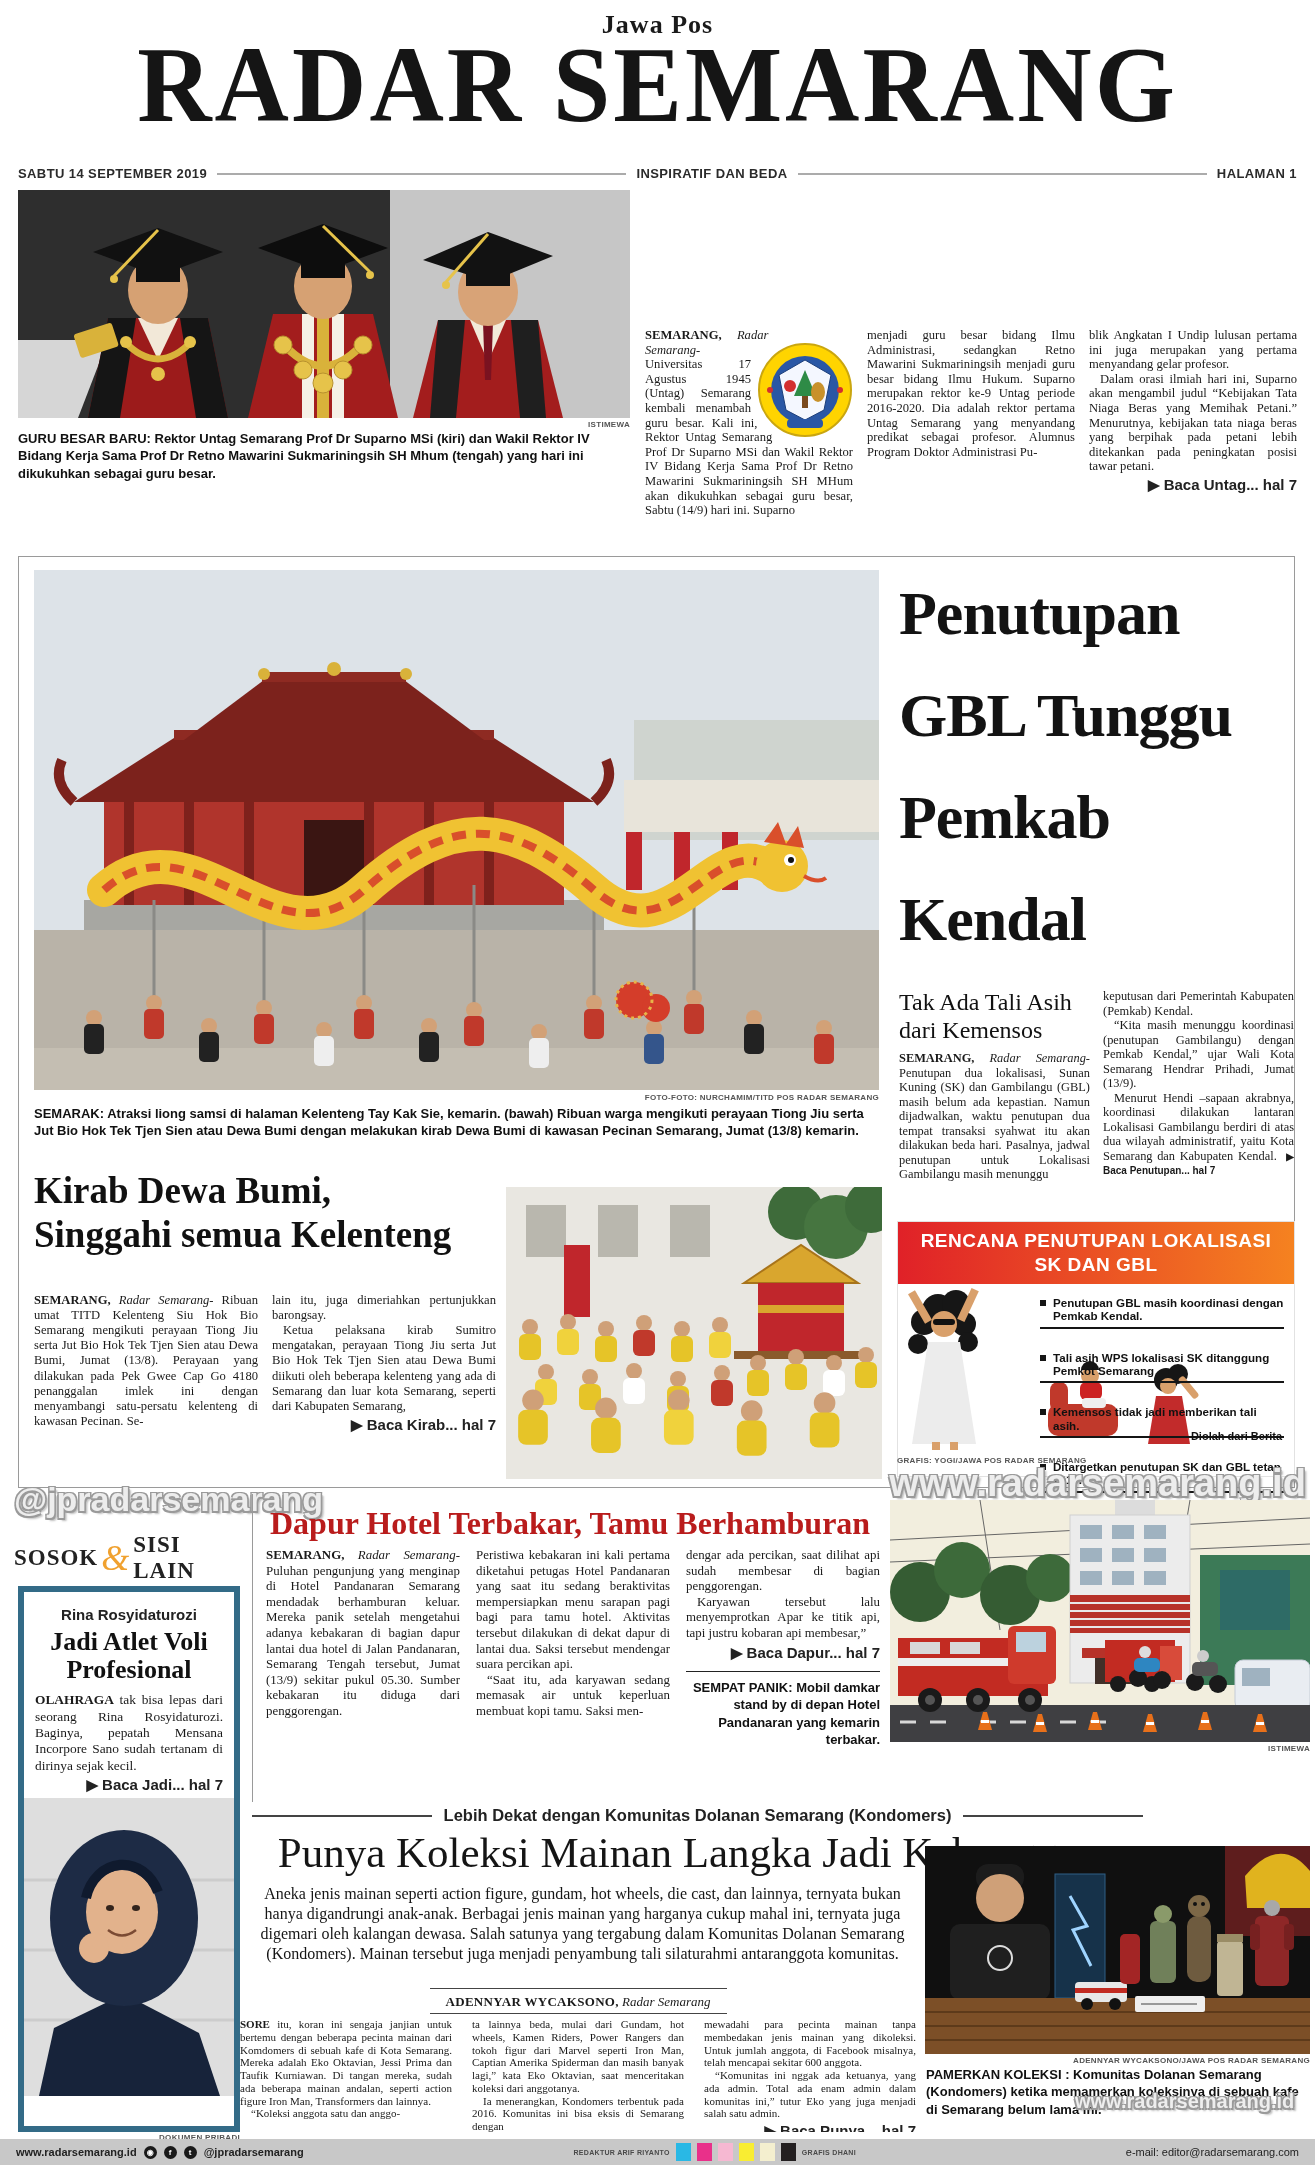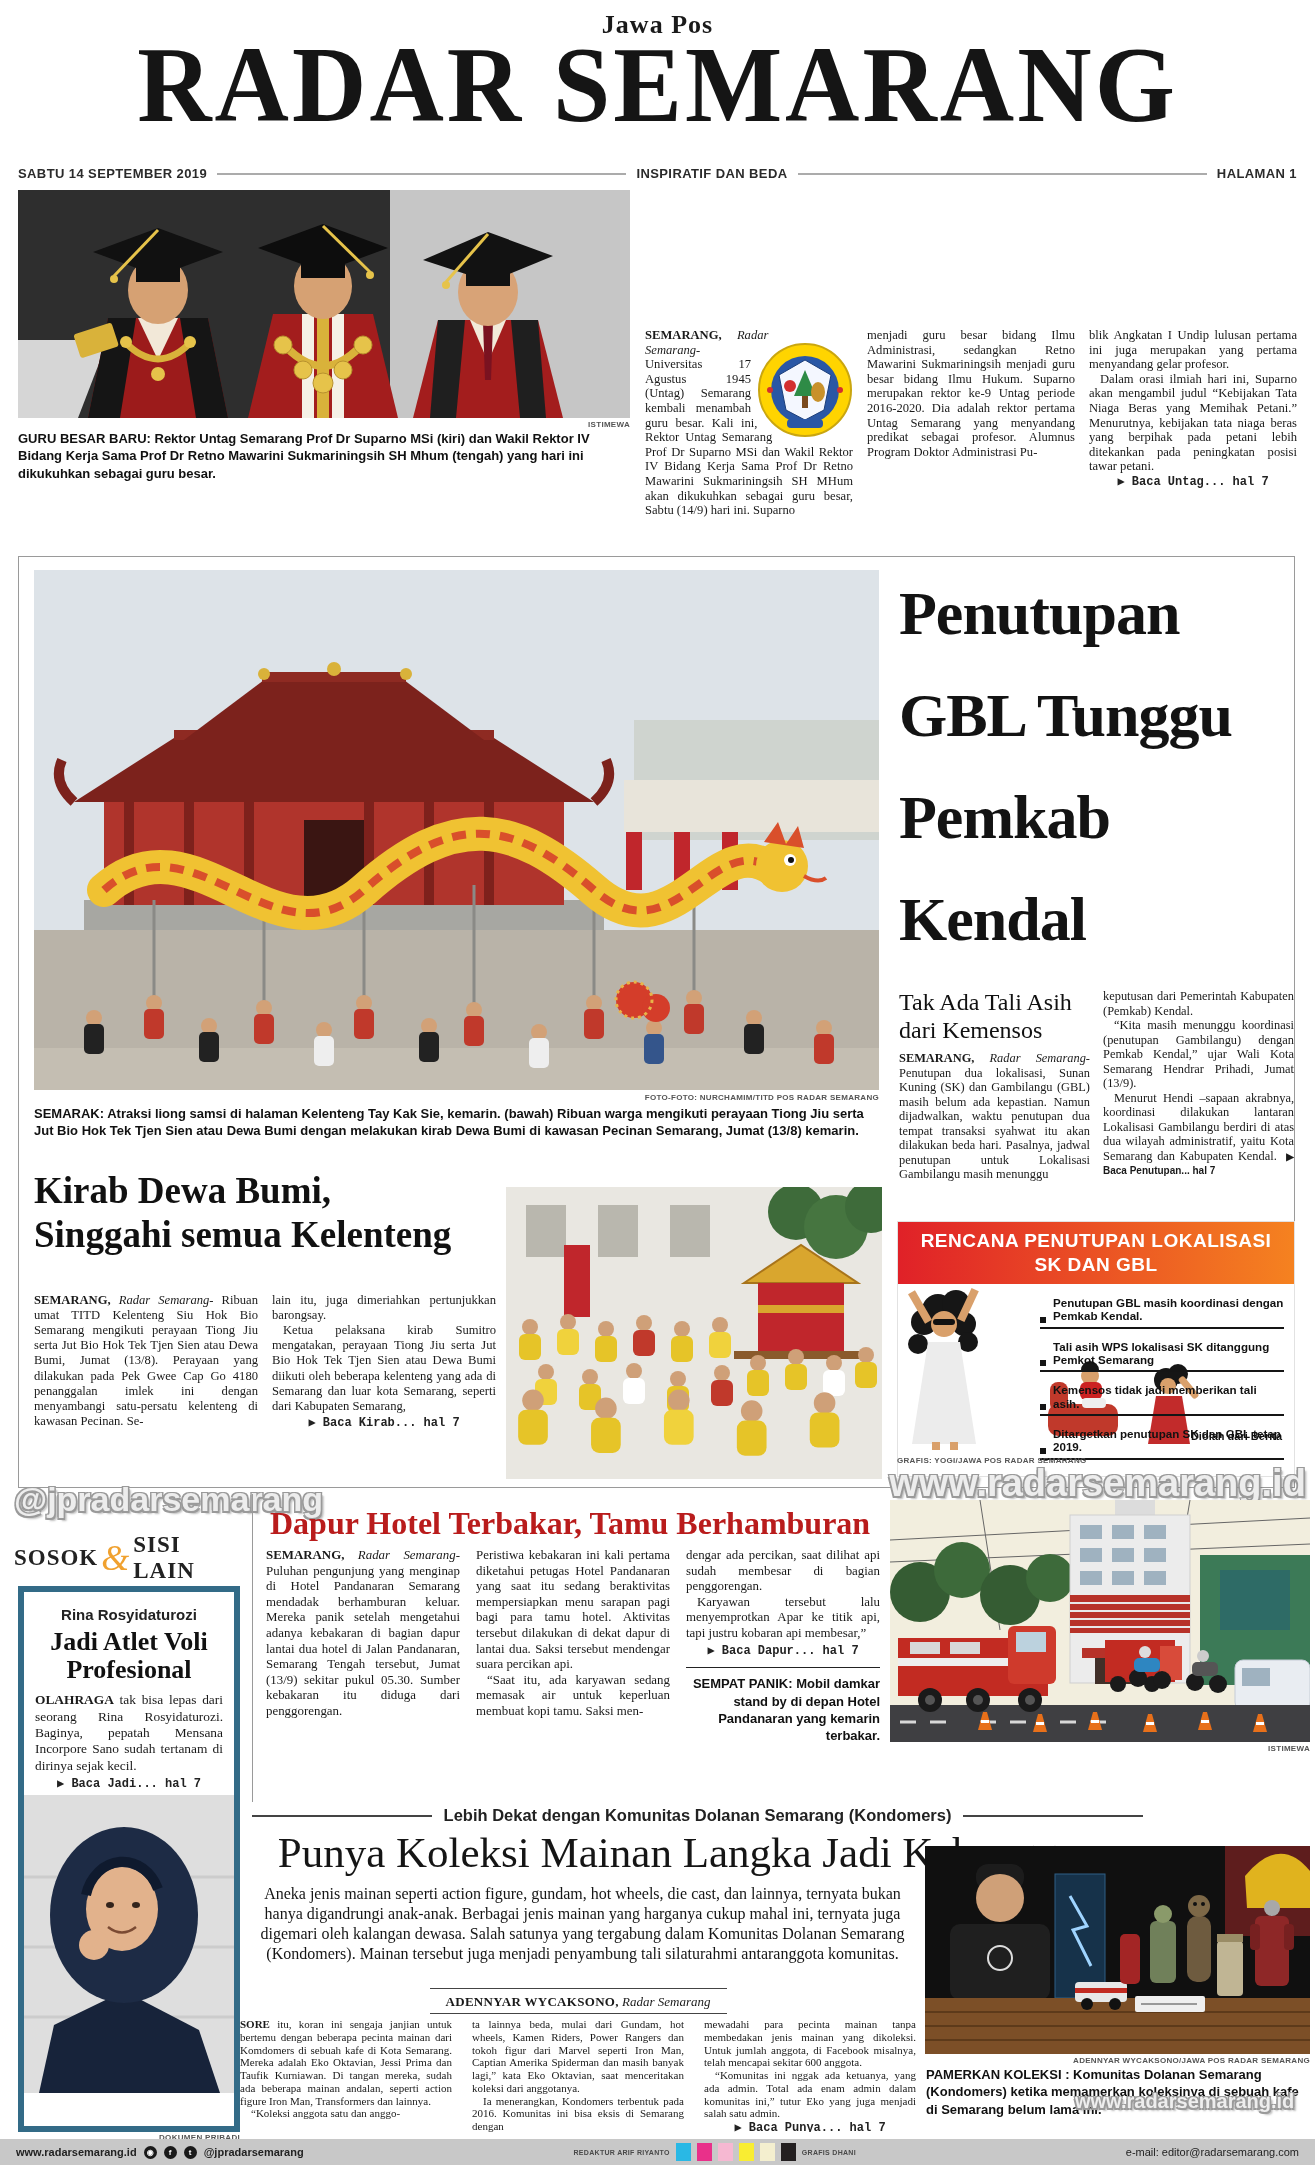--- a/index.html
+++ b/index.html
@@ -12,22 +12,22 @@
   .mast-title{top:32px;left:0;width:100%;text-align:center;font-weight:bold;font-size:103px;line-height:1.04;
               letter-spacing:3px;transform:scaleY(1.04);color:#151515;white-space:nowrap;}
   .dateline{top:166px;left:18px;width:1279px;display:flex;align-items:center;
             font-family:"Liberation Sans",sans-serif;font-weight:bold;font-size:13px;color:#2b2b2b;letter-spacing:.4px;}
   .dl-line{flex:1;height:0;border-top:2px solid #ababab;margin:0 10px;}
   
   .bodytext p{margin:0;text-indent:11px;line-height:inherit;}
   .bodytext p.np{text-indent:0;}
   .lc{font-weight:bold;}
   .ls{font-style:italic;}
-  .readmore{display:block;text-align:center;font-family:Liberation Mono, monospace;font-weight:bold;
-            font-size:12px;color:#222;margin-top:2px;}
+  .readmore{display:block;text-align:right;font-family:Liberation Sans, sans-serif;font-weight:bold;
+            font-size:15px;color:#222;margin-top:2px;}
   .rm-inline{font-family:"Liberation Sans",sans-serif;font-weight:bold;font-size:10px;margin-left:8px;}
   .credit{font-family:"Liberation Sans",sans-serif;font-weight:bold;font-size:8px;color:#555;
           text-align:right;letter-spacing:.3px;}
   .caption{font-family:"Liberation Sans",sans-serif;font-weight:bold;font-size:13px;line-height:1.34;color:#111;}
   .cols{display:flex;}
   
   .untag-headline{top:206px;left:645px;width:652px;text-align:center;font-weight:bold;font-size:40px;line-height:1.14;color:#111;}
   .untag-body{top:328px;left:645px;width:652px;gap:14px;font-size:12.6px;line-height:1.16;}
   .untag-body .col{width:208px;}
   .untag-logo{float:right;width:96px;height:96px;margin:14px 0 4px 6px;shape-outside:circle(50%);}
@@ -40,21 +40,21 @@
   .kirab-headline{left:15px;top:612px;width:480px;font-weight:bold;font-size:37px;line-height:1.18;color:#111;}
   .kirab-body{left:15px;top:736px;width:462px;height:190px;gap:14px;font-size:12.6px;line-height:1.2;overflow:hidden;}
   .kirab-body .col{width:224px;}
   
   .ig{left:878px;top:664px;width:398px;height:256px;background:#fff;border:1px solid #e2e2e2;box-sizing:border-box;}
   .ig-head{height:62px;background:linear-gradient(90deg,#e02128,#f58220);display:flex;flex-direction:column;
            justify-content:center;text-align:center;color:#fff;font-family:"Liberation Sans",sans-serif;
            font-weight:bold;font-size:19px;line-height:1.25;letter-spacing:.5px;}
   .ig-body{position:relative;height:166px;}
   .ig-rows{position:absolute;left:142px;top:10px;right:10px;}
-  .ig-row{display:flex;align-items:flex-end;border-bottom:2px solid #151515;padding:2px 0 4px;margin-bottom:9px;}
+  .ig-row{display:flex;align-items:flex-start;border-bottom:2px solid #151515;padding:2px 0 4px;margin-bottom:20px;}
   .ig-sq{width:6px;height:6px;background:#151515;margin:4px 7px 0 0;flex:none;}
   .ig-row span{font-family:"Liberation Sans",sans-serif;font-weight:bold;font-size:11.6px;line-height:1.15;color:#111;}
   .ig-src{position:absolute;right:12px;bottom:8px;font-family:"Liberation Sans",sans-serif;font-weight:bold;font-size:11px;color:#111;}
   
   .wm{font-family:"Liberation Sans",sans-serif;font-weight:bold;color:rgba(255,255,255,.82);
       text-shadow:-1.5px -1.5px 0 #9a9a9a,1.5px -1.5px 0 #9a9a9a,-1.5px 1.5px 0 #9a9a9a,1.5px 1.5px 0 #9a9a9a,3px 3px 2px rgba(90,90,90,.4);
       white-space:nowrap;}
   
   .sosok-kicker{top:1532px;left:14px;width:228px;display:flex;align-items:center;justify-content:center;
                 font-weight:bold;font-size:23px;letter-spacing:1px;color:#222;}

